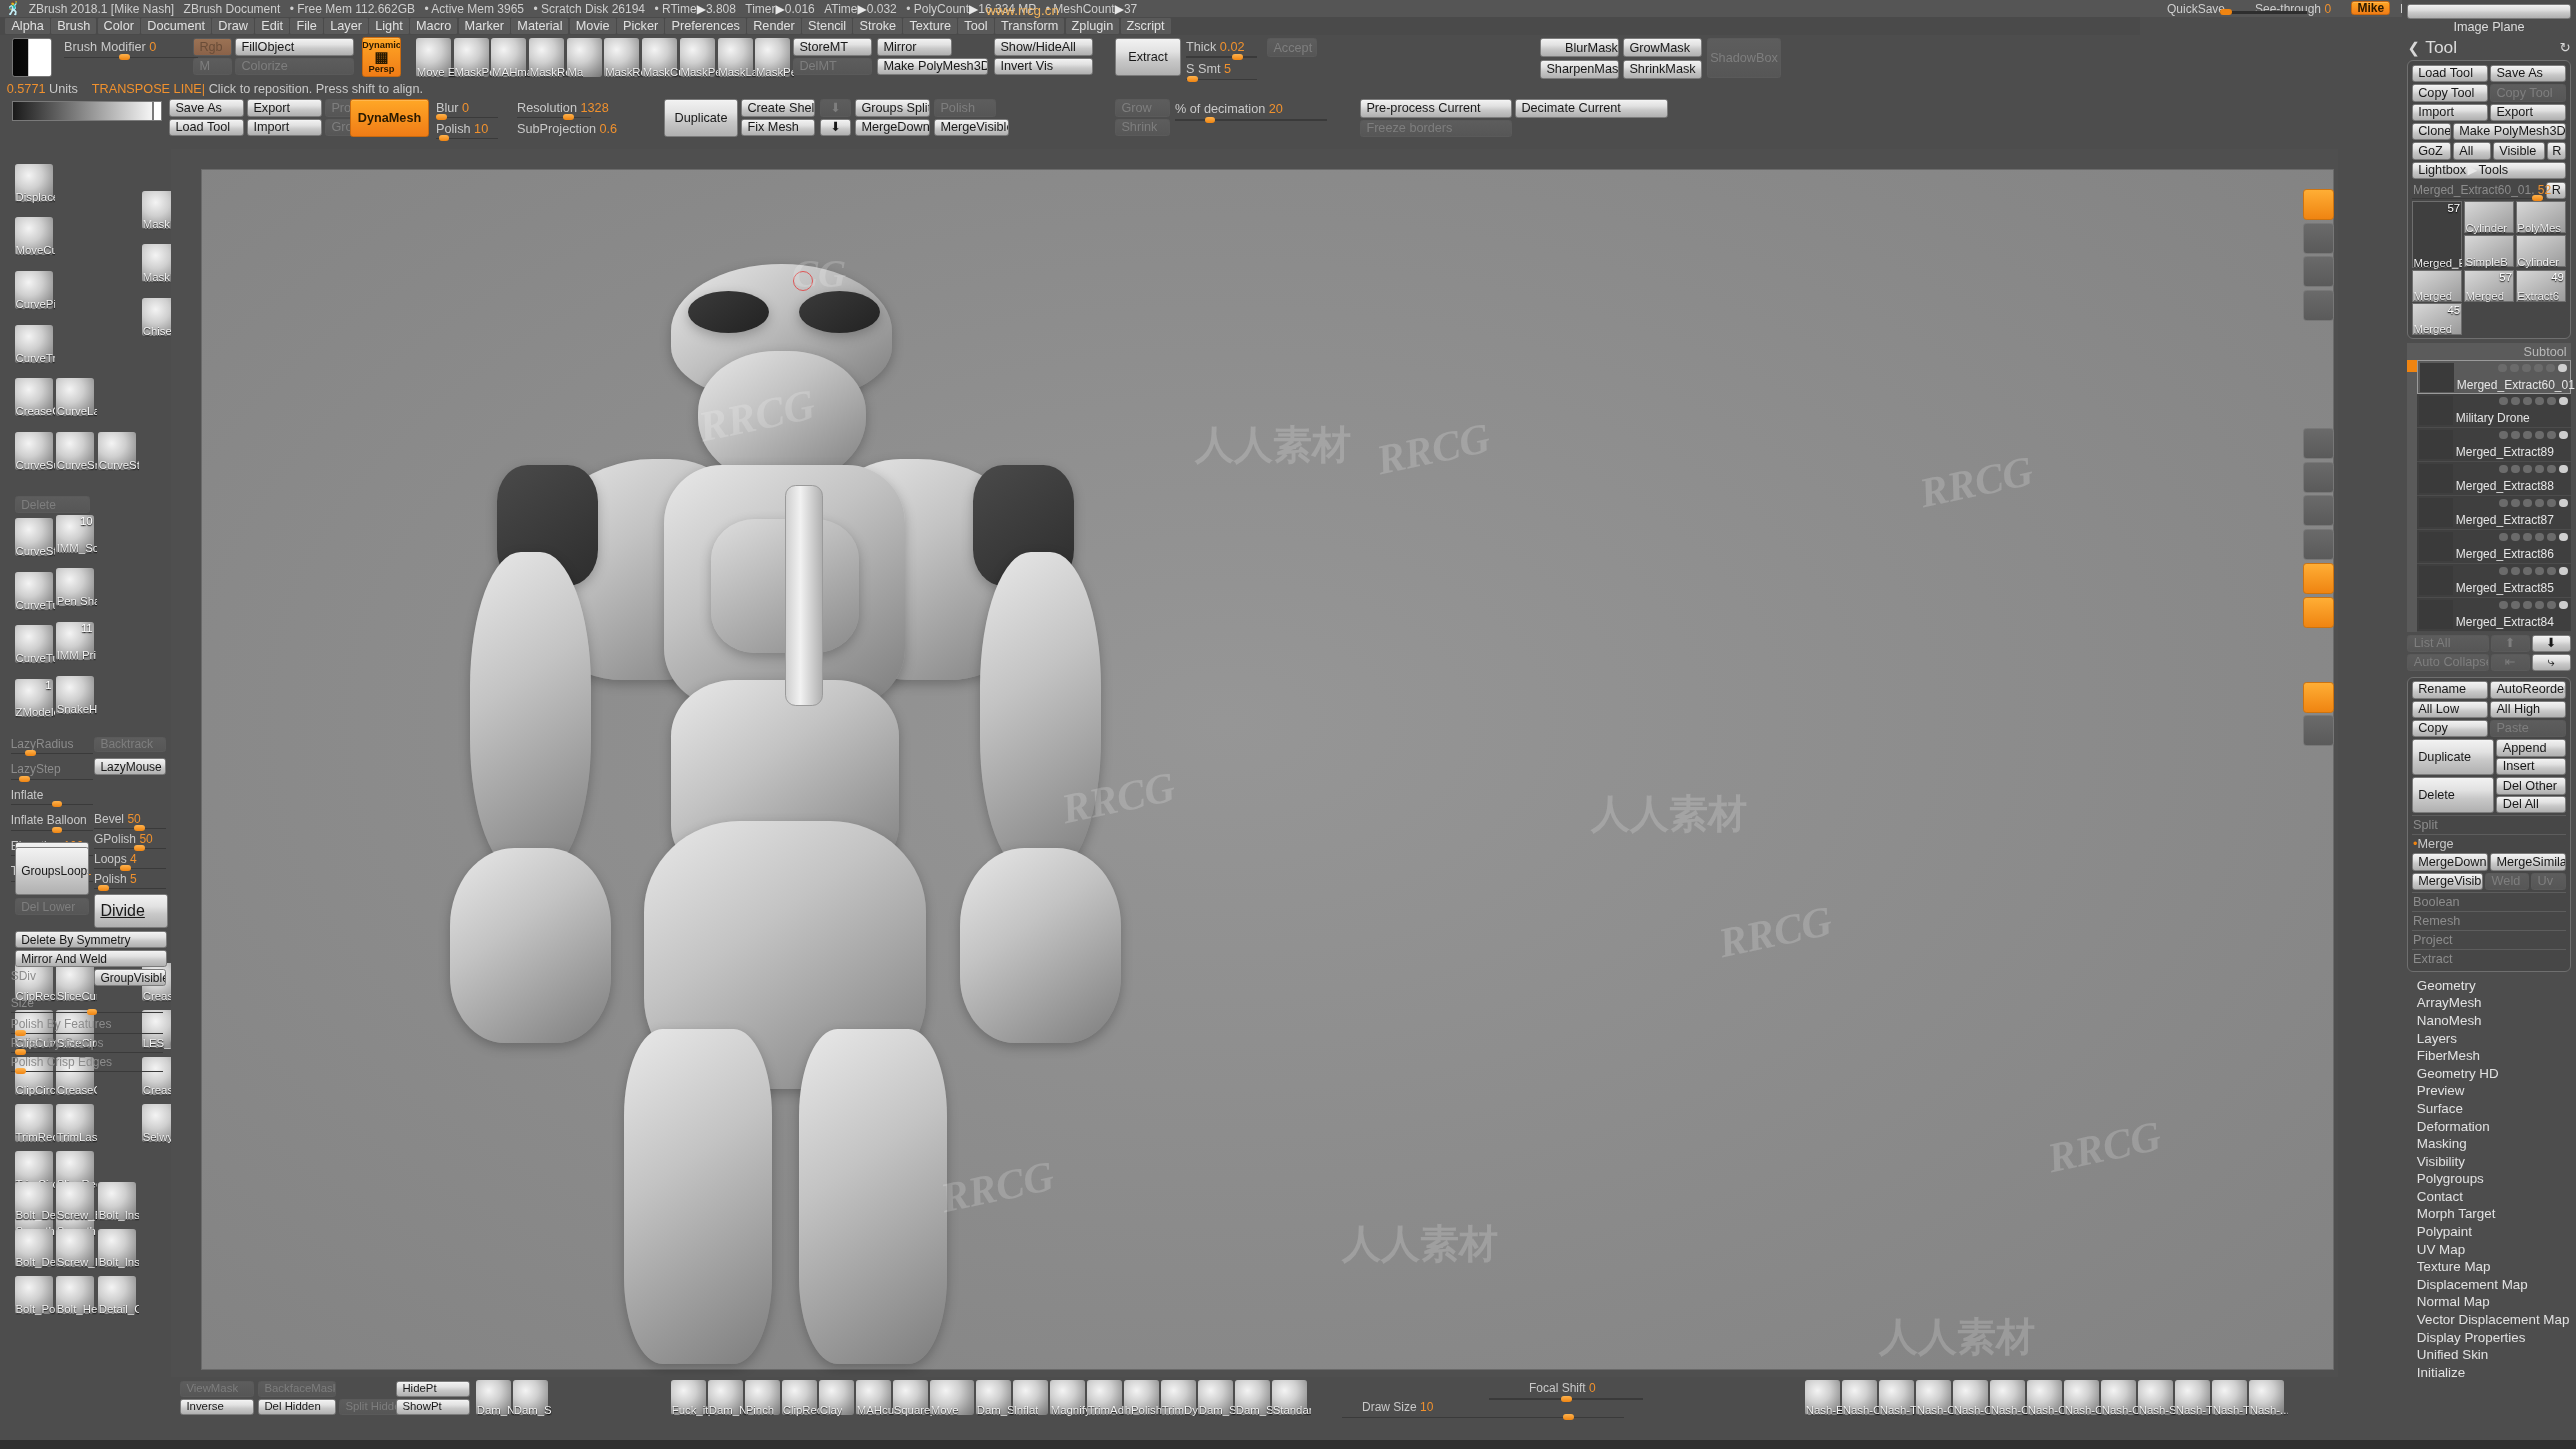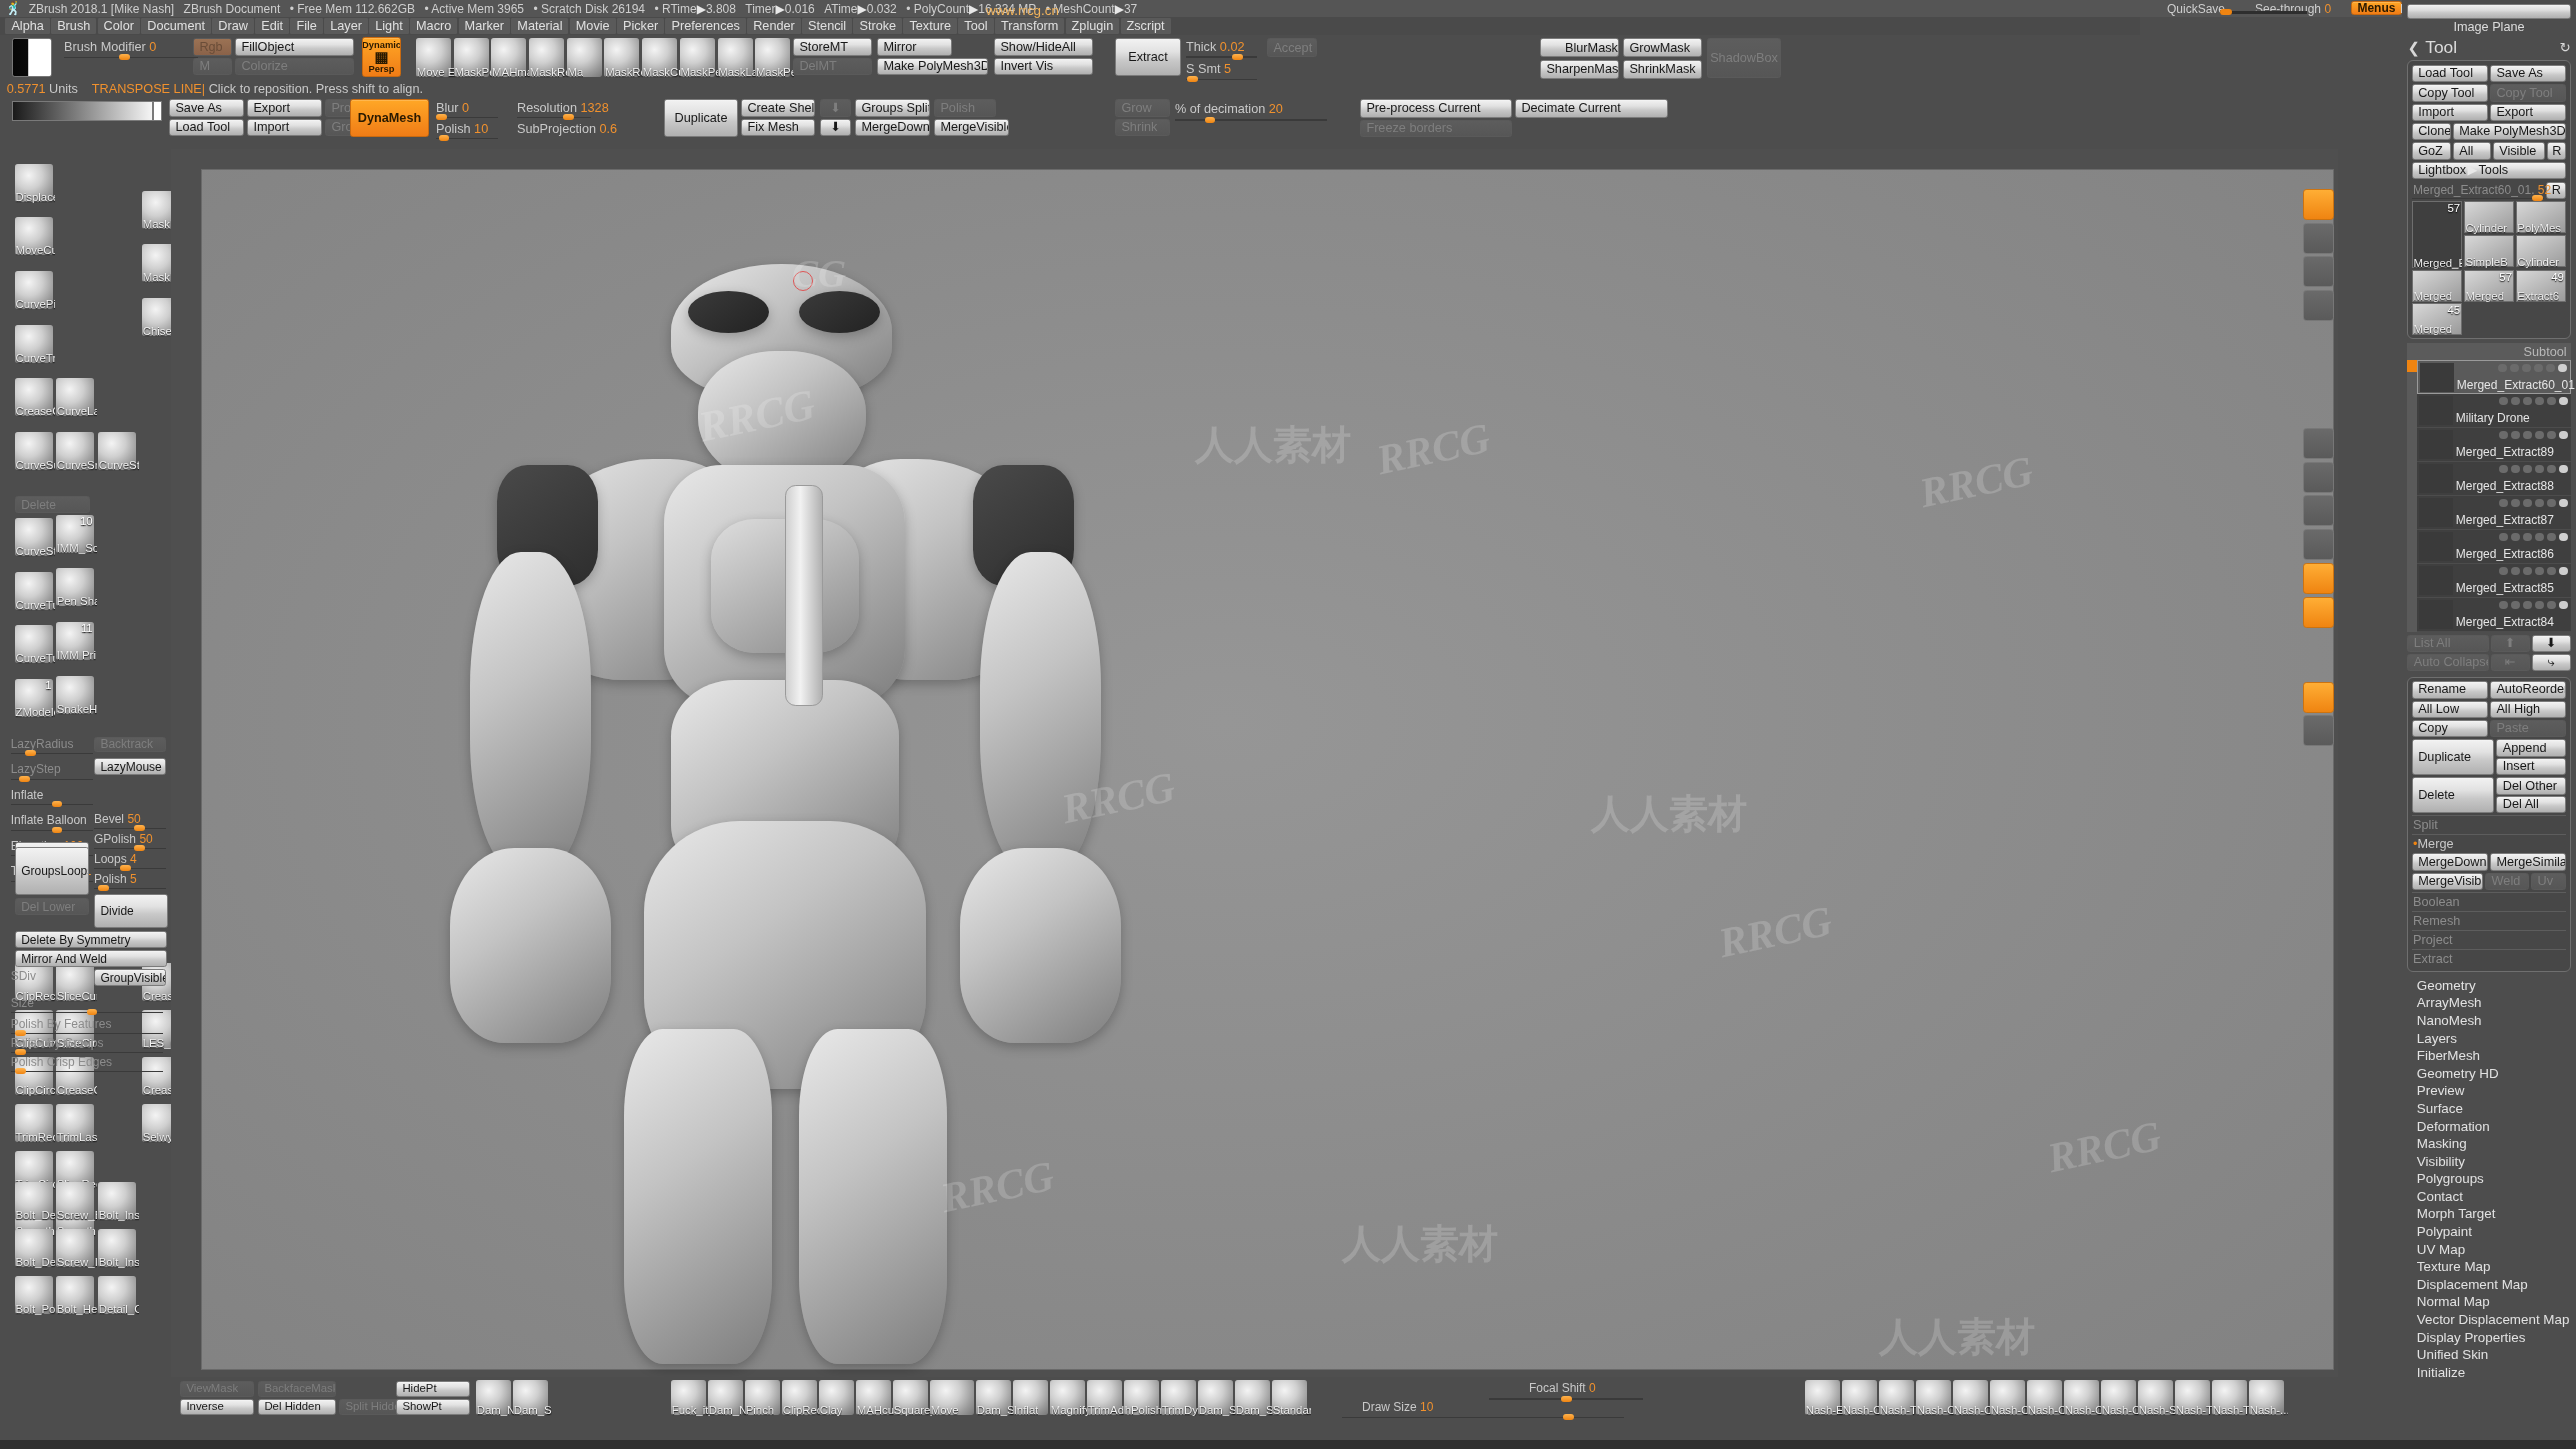--- a/index.html
+++ b/index.html
@@ -131,21 +131,21 @@
   <span class="seg">• <span>PolyCount</span><span class="tri">▶</span><span>16.334 MP</span></span>
   <span class="seg">• <span>MeshCount</span><span class="tri">▶</span><span>37</span></span>
 
   <span style="position:absolute;left:2167px;">QuickSave</span>
   <span style="position:absolute;left:2255px;">
     <span>See-through</span> <span class="num">0</span>
   </span>
   <span style="position:absolute;left:2220px;top:11.4px;width:87px;height:2.7px;background:#2e2e2e;">
     <span style="position:absolute;left:0;top:-2px;width:12px;height:6px;border-radius:3.4px;background:#ef8411;"></span>
   </span>
-  <span class="btn orange" style="position:absolute;left:2351px;top:1.3px;height:14px;font-size:12px;">Menus</span>
+  <span class="btn orange" style="position:absolute;left:2351px;top:1.3px;height:14px;font-size:12px;">Mike</span>
   <span style="position:absolute;left:2400px;">DefaultZScript</span>
   <span style="position:absolute;left:2482px;font-size:11.4px;letter-spacing:-0.7px;">◂∥∥</span>
   <span style="position:absolute;left:2510px;font-size:11.4px;letter-spacing:-0.7px;">∥∥▸</span>
   <span style="position:absolute;left:2529px;">🔒</span>
   <span style="position:absolute;left:2546px;">⌄</span>
   <span style="position:absolute;left:2559px;">❑</span>
   <span style="position:absolute;left:2571px;">✕</span>
 </div>
 
 <div id="menubar">
@@ -526,21 +526,21 @@
       <div class="lbl" style="position: absolute; left: 94px; top: 703px; font-size: 12px;"><span>Loops</span> <span class="num">4</span></div>
       <div class="slider" style="position: absolute; left: 94px; top: 715px; width: 72px;">
         <div class="track"></div>
         <div class="knob" style="left:36%"></div>
       </div>
       <div class="lbl" style="position: absolute; left: 94px; top: 723px; font-size: 12px;"><span>Polish</span> <span class="num">5</span></div>
       <div class="slider" style="position: absolute; left: 94px; top: 735px; width: 72px;">
         <div class="track"></div>
         <div class="knob" style="left:6%"></div>
       </div>
-      <div class="btn" style="position: absolute; left: 94px; top: 745px; width: 74px; height: 34px; font-size: 12px;">Divide</div>
+      <div class="btn" style="position: absolute; left: 94px; top: 745px; width: 74px; height: 34px; font-size: 16px; text-decoration: underline;">Divide</div>
       <div class="btn" style="position: absolute; left: 14.8px; top: 782px; width: 152px; height: 17.4px; font-size: 12px;">Delete By Symmetry</div>
       <div class="btn" style="position: absolute; left: 14.8px; top: 801px; width: 152px; height: 17.4px; font-size: 12px;">Mirror And Weld</div>
       <div class="lbl dim" style="position: absolute; left: 10.7px; top: 820px; font-size: 12px;">SDiv</div>
       <div class="btn" style="position: absolute; left: 94px; top: 820px; width: 72px; height: 17.4px; font-size: 12px;">GroupVisible</div>
       <div class="lbl dim" style="position: absolute; left: 10.7px; top: 847px; font-size: 12px;">Size</div>
       <div class="slider" style="position: absolute; left: 10.7px; top: 859px; width: 152px;">
         <div class="track"></div>
         <div class="knob" style="left:50%"></div>
       </div>
       <div class="lbl dim" style="position: absolute; left: 10.7px; top: 868px; font-size: 12px;">Polish By Features</div>

